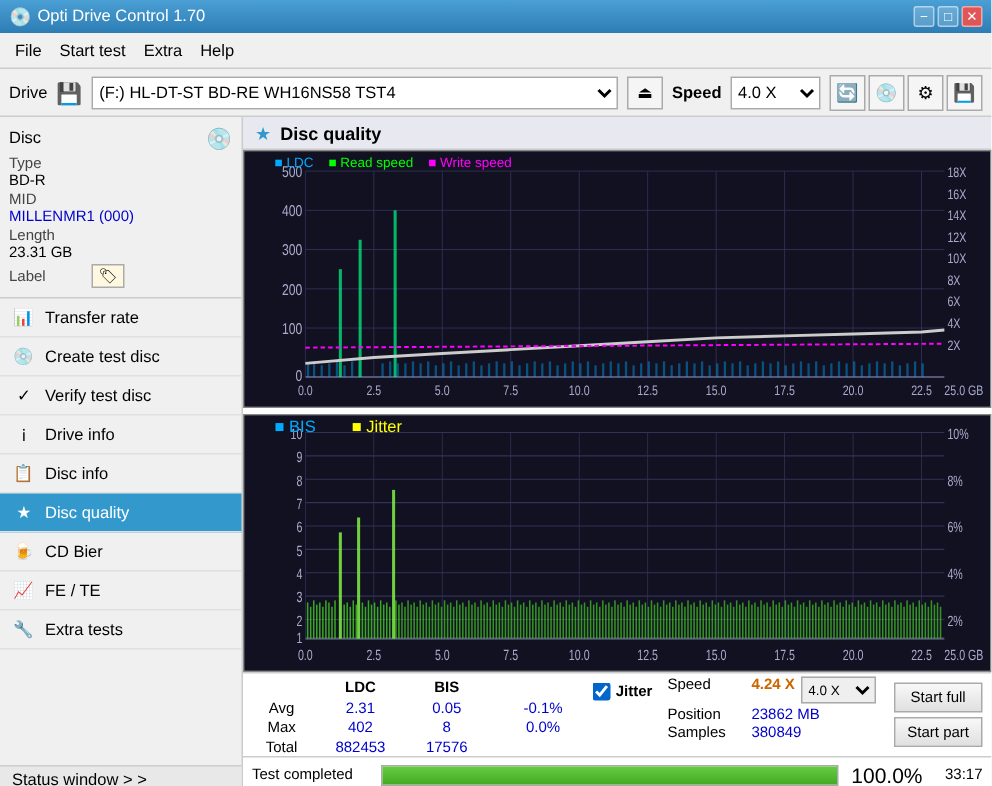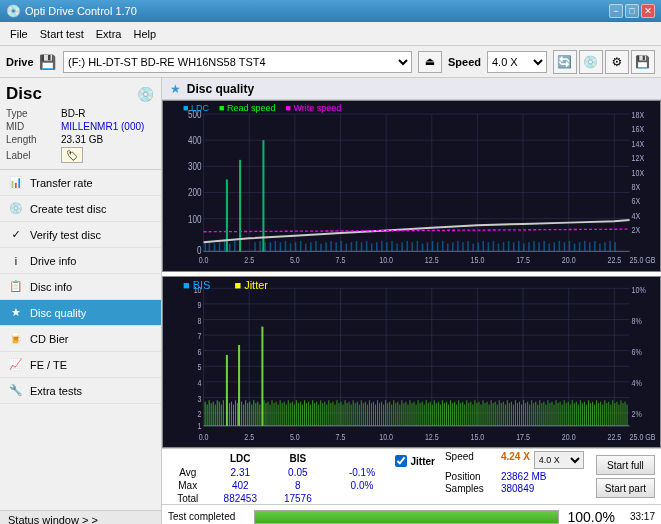--- a/index.html
+++ b/index.html
@@ -9,38 +9,38 @@
     .titlebar { background: linear-gradient(to bottom, #4a9fd4, #2d7db5); color: white; height: 22px; display: flex; align-items: center; padding: 0 6px; justify-content: space-between; }
     .titlebar-buttons { display: flex; gap: 2px; }
     .titlebar-btn { width: 14px; height: 14px; border: 1px solid rgba(255,255,255,0.5); border-radius: 2px; background: rgba(255,255,255,0.2); color: white; font-size: 9px; display: flex; align-items: center; justify-content: center; cursor: pointer; }
 
     
     .menubar { background: #f0f0f0; height: 24px; display: flex; align-items: center; padding: 0 4px; border-bottom: 1px solid #ccc; }
     .menubar-item { padding: 2px 6px; font-size: 11px; cursor: pointer; }
 
     
     .drivebar { background: #f0f0f0; height: 32px; display: flex; align-items: center; padding: 0 6px; border-bottom: 1px solid #ccc; gap: 6px; }
-    .drivebar-label { font-size: 11px; font-weight: bold; }
+    .drivebar-label { font-size: 11px; font-weight: normal; }
     .drive-select { height: 22px; font-size: 11px; flex: 1; border: 1px solid #aaa; background: white; }
     .eject-btn { width: 24px; height: 22px; border: 1px solid #aaa; background: #f5f5f5; cursor: pointer; display: flex; align-items: center; justify-content: center; }
     .speed-label { font-size: 11px; font-weight: bold; }
     .speed-select { height: 22px; font-size: 11px; width: 60px; border: 1px solid #aaa; background: white; }
     .drivebar-icons { display: flex; gap: 2px; }
     .drivebar-icon { width: 24px; height: 24px; border: 1px solid #aaa; background: #f5f5f5; cursor: pointer; display: flex; align-items: center; justify-content: center; font-size: 12px; }
 
     
     .main { display: flex; height: calc(524px - 74px); }
 
     
     .sidebar { width: 162px; background: #f0f0f0; border-right: 1px solid #ccc; display: flex; flex-direction: column; }
     .disc-panel { padding: 6px; border-bottom: 1px solid #ccc; }
     .disc-header { display: flex; align-items: center; justify-content: space-between; margin-bottom: 4px; }
-    .disc-title { font-size: 17px; font-weight: bold; }
+    .disc-title { font-size: 11px; font-weight: normal; }
     .disc-icon { font-size: 14px; }
-    .disc-row { display: flex; font-size: 10px; margin-bottom: 2px; }
+    .disc-row { display: flex; font-size: 10px; margin-bottom: 2px; flex-direction: column; }
     .disc-key { color: #444; width: 55px; flex-shrink: 0; }
     .disc-val { color: #0000cc; }
     .disc-val-black { color: #000; }
     .label-row { display: flex; align-items: center; font-size: 10px; }
     .label-icon { width: 22px; height: 16px; border: 1px solid #aaa; background: #fff8e1; display: flex; align-items: center; justify-content: center; font-size: 10px; cursor: pointer; }
 
     .nav-items { flex: 1; }
     .nav-item { height: 26px; display: flex; align-items: center; padding: 0 8px; font-size: 11px; cursor: pointer; border-bottom: 1px solid #e0e0e0; gap: 6px; }
     .nav-item.active { background: #3399cc; color: white; }
     .nav-item-icon { width: 16px; height: 16px; display: flex; align-items: center; justify-content: center; font-size: 11px; flex-shrink: 0; }

